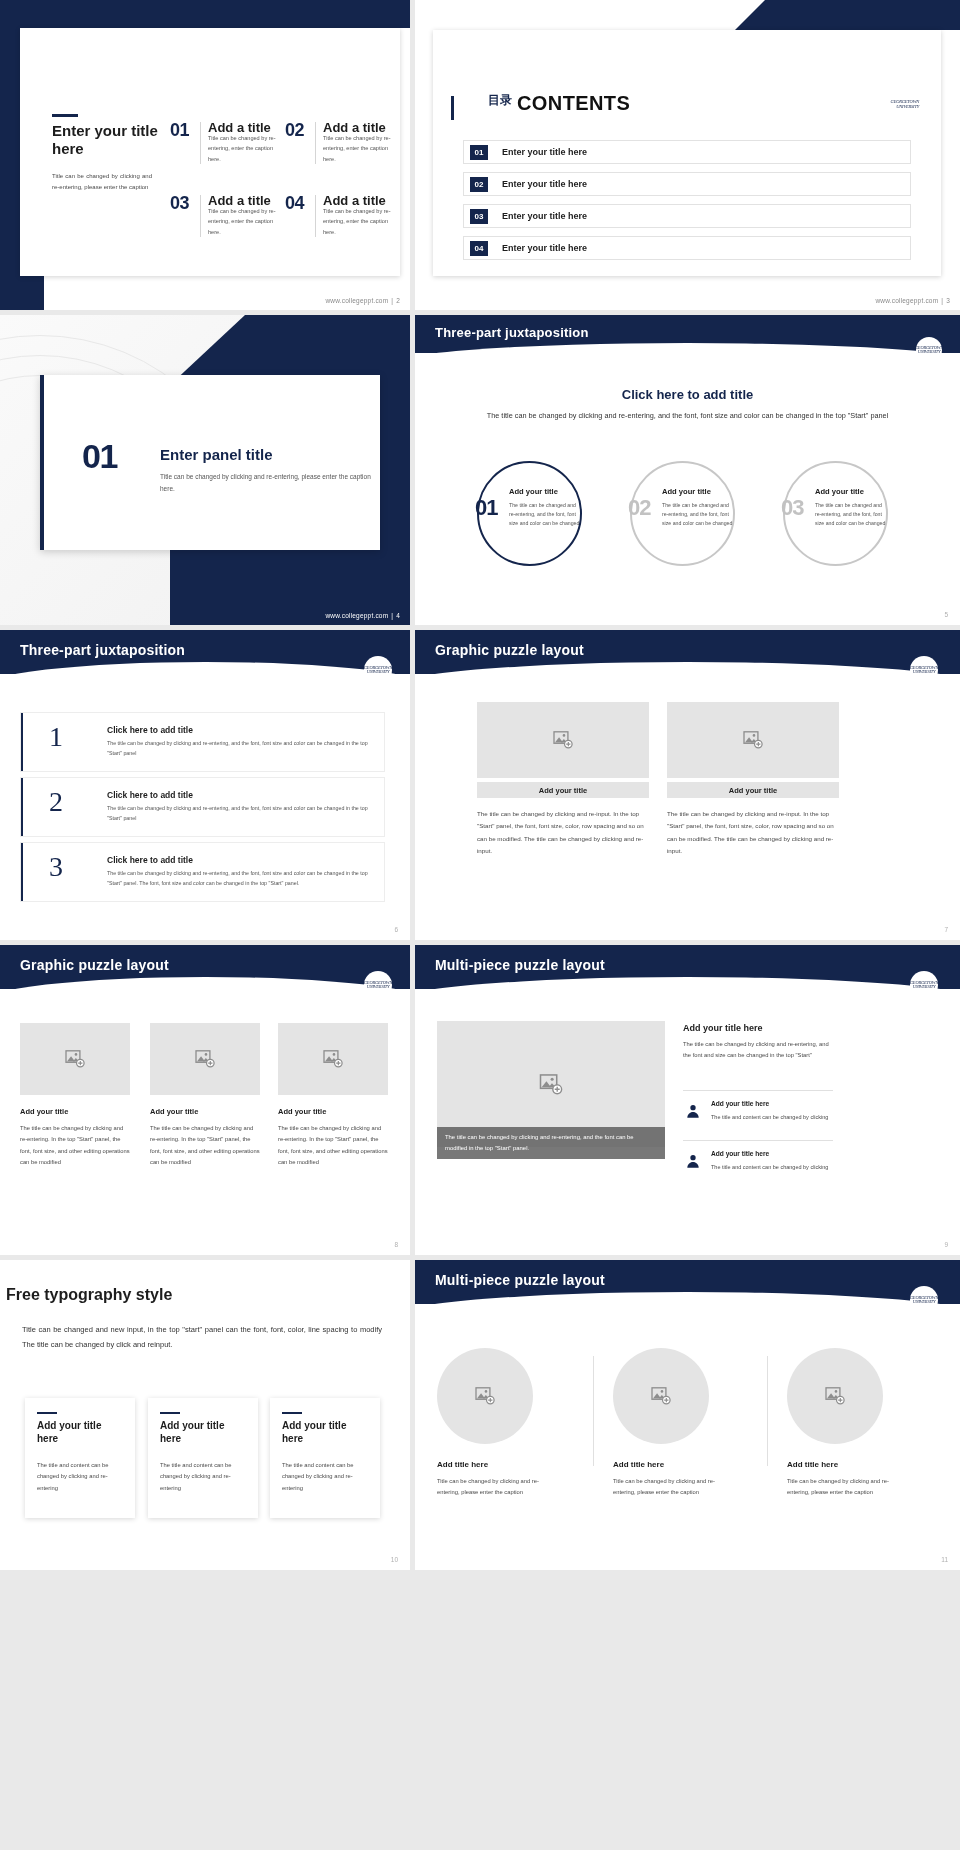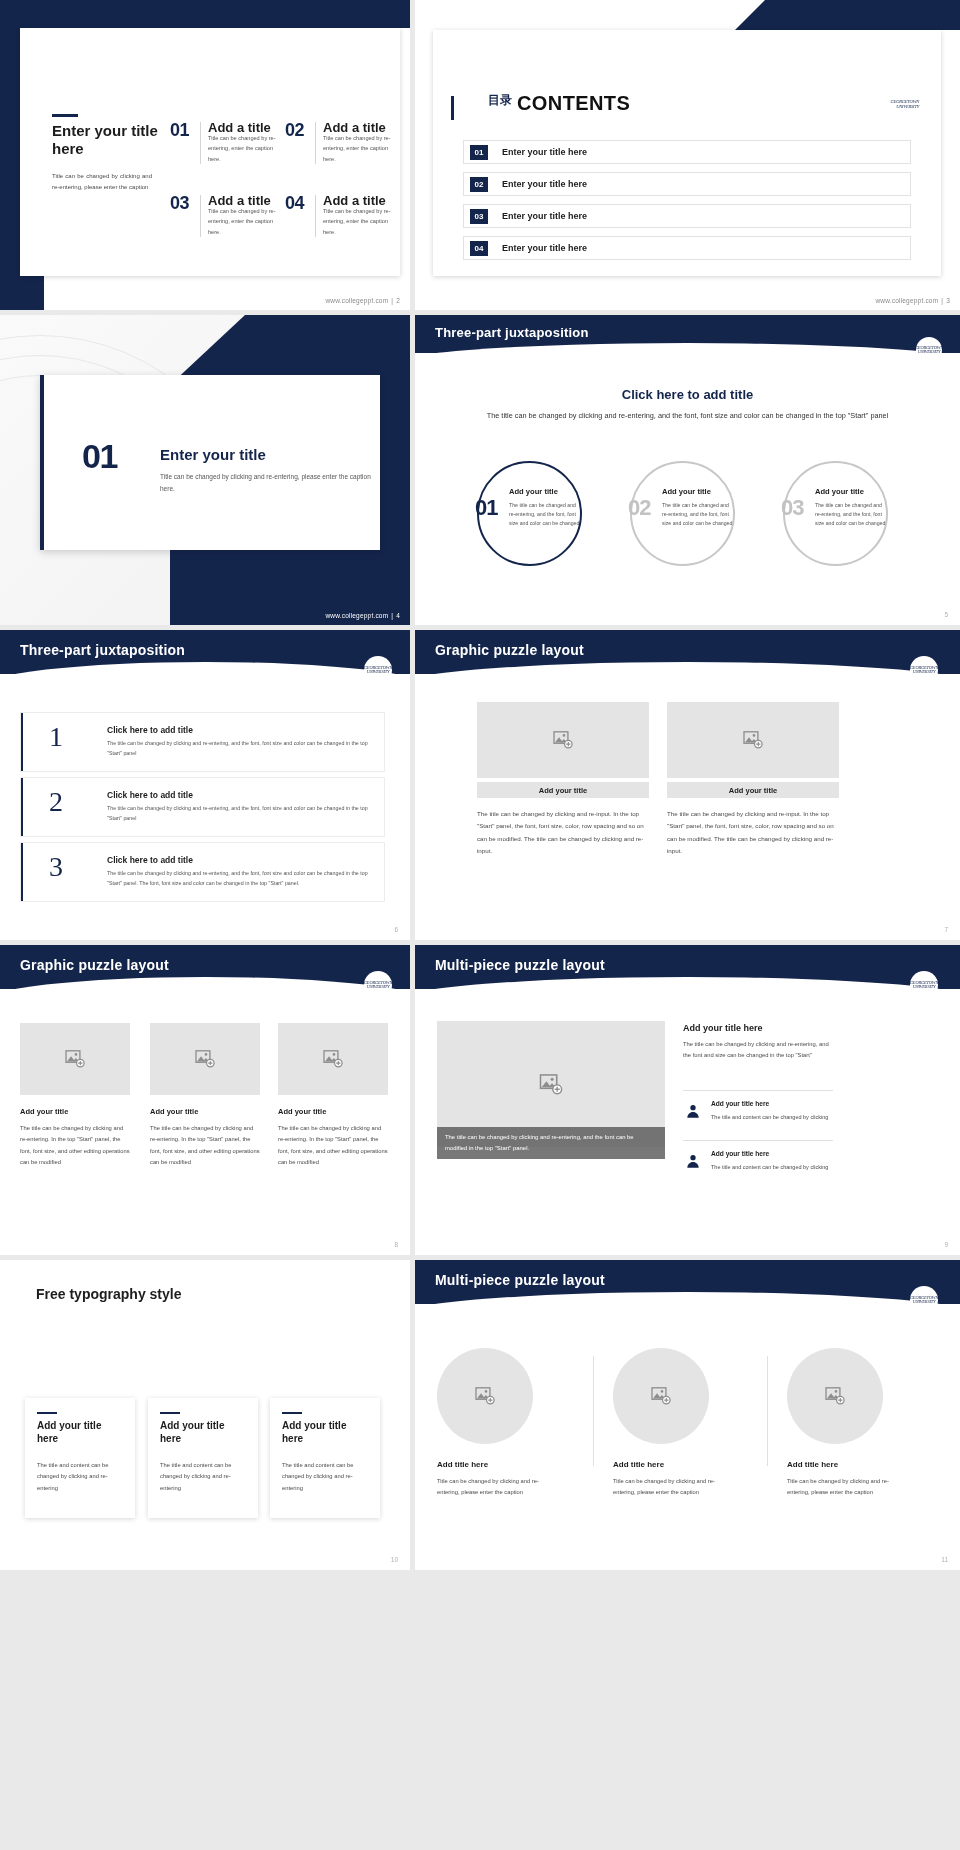--- a/index.html
+++ b/index.html
@@ -153,21 +153,21 @@
       padding:5px 8px; }
   .s9-h { position:absolute; left:268px; top:78px; font-size:9px; font-weight:bold; color:#1d1d1d; }
   .s9-p { position:absolute; left:268px; top:94px; width:150px; font-size:5.8px; color:#4a4a4a;
       line-height:1.95; }
   .s9-div { position:absolute; left:268px; width:150px; height:1px; background:#e0e0e0; }
   .s9-item-t { position:absolute; font-size:6.6px; font-weight:bold; color:#1d1d1d; }
   .s9-item-b { position:absolute; width:118px; font-size:5.5px; color:#4a4a4a; line-height:1.85; }
   .person { position:absolute; width:16px; height:16px; }
 
   
-  .s10-h { position:absolute; left:36px; top:26px; font-size:14px; font-weight:bold; color:#1d1d1d; }
+  .s10-h { position:absolute; left:6px; top:26px; font-size:16px; font-weight:bold; color:#1d1d1d; }
   .s10-p { position:absolute; left:22px; top:62px; width:360px; font-size:7.5px; color:#333;
       line-height:2.0; text-align:justify; }
   .s10-card { position:absolute; top:138px; width:110px; height:120px; background:#fff;
       box-shadow:0 1px 5px rgba(0,0,0,.16); }
   .s10-rule { position:absolute; left:12px; top:14px; width:20px; height:2px; background:#14254c; }
   .s10-ct { position:absolute; left:12px; top:22px; width:86px; font-size:10px; font-weight:bold;
       color:#1d1d1d; line-height:1.25; }
   .s10-cb { position:absolute; left:12px; top:62px; width:86px; font-size:5.8px; color:#4a4a4a;
       line-height:1.95; }
 
@@ -279,21 +279,21 @@
   <div class="slide">
     <div class="s4-arcs">
       <div class="arc" style="left:-120px; top:60px; width:320px; height:320px;"></div>
       <div class="arc" style="left:-150px; top:40px; width:380px; height:380px;"></div>
       <div class="arc" style="left:-180px; top:20px; width:440px; height:440px;"></div>
     </div>
     <div class="s4-navy"></div>
     <div class="s4-card"></div>
     <div class="s4-bar"></div>
     <div class="s4-num">01</div>
-    <div class="s4-title">Enter your title</div>
+    <div class="s4-title">Enter panel title</div>
     <div class="s4-sub">Title can be changed by clicking and re-entering, please enter the caption here.</div>
     <div class="footer onnavy">
       <span>www.collegeppt.com</span><span class="sep">|</span><span>4</span>
     </div>
   </div>
 
   <div class="gap"></div>
 
   <div class="slide">
     <div class="banner s5-banner">
@@ -488,20 +488,21 @@
     <div class="s9-item-t" style="left:296px; top:205px;">Add your title here</div>
     <div class="s9-item-b" style="left:296px; top:217px;">The title and content can be changed by clicking</div>
 
     <div class="pagenum">9</div>
   </div>
 
   <div class="gap" style="grid-column:1/4"></div>
 
   <div class="slide">
     <div class="s10-h">Free typography style</div>
+    <div class="s10-p">Title can be changed and new input, in the top "start" panel can the font, font, color, line spacing to modify The title can be changed by click and reinput.</div>
 
     <div class="s10-card" style="left:25px;">
       <div class="s10-rule"></div>
       <div class="s10-ct">Add your title here</div>
       <div class="s10-cb">The title and content can be changed by clicking and re-entering</div>
     </div>
     <div class="s10-card" style="left:148px;">
       <div class="s10-rule"></div>
       <div class="s10-ct">Add your title here</div>
       <div class="s10-cb">The title and content can be changed by clicking and re-entering</div>

